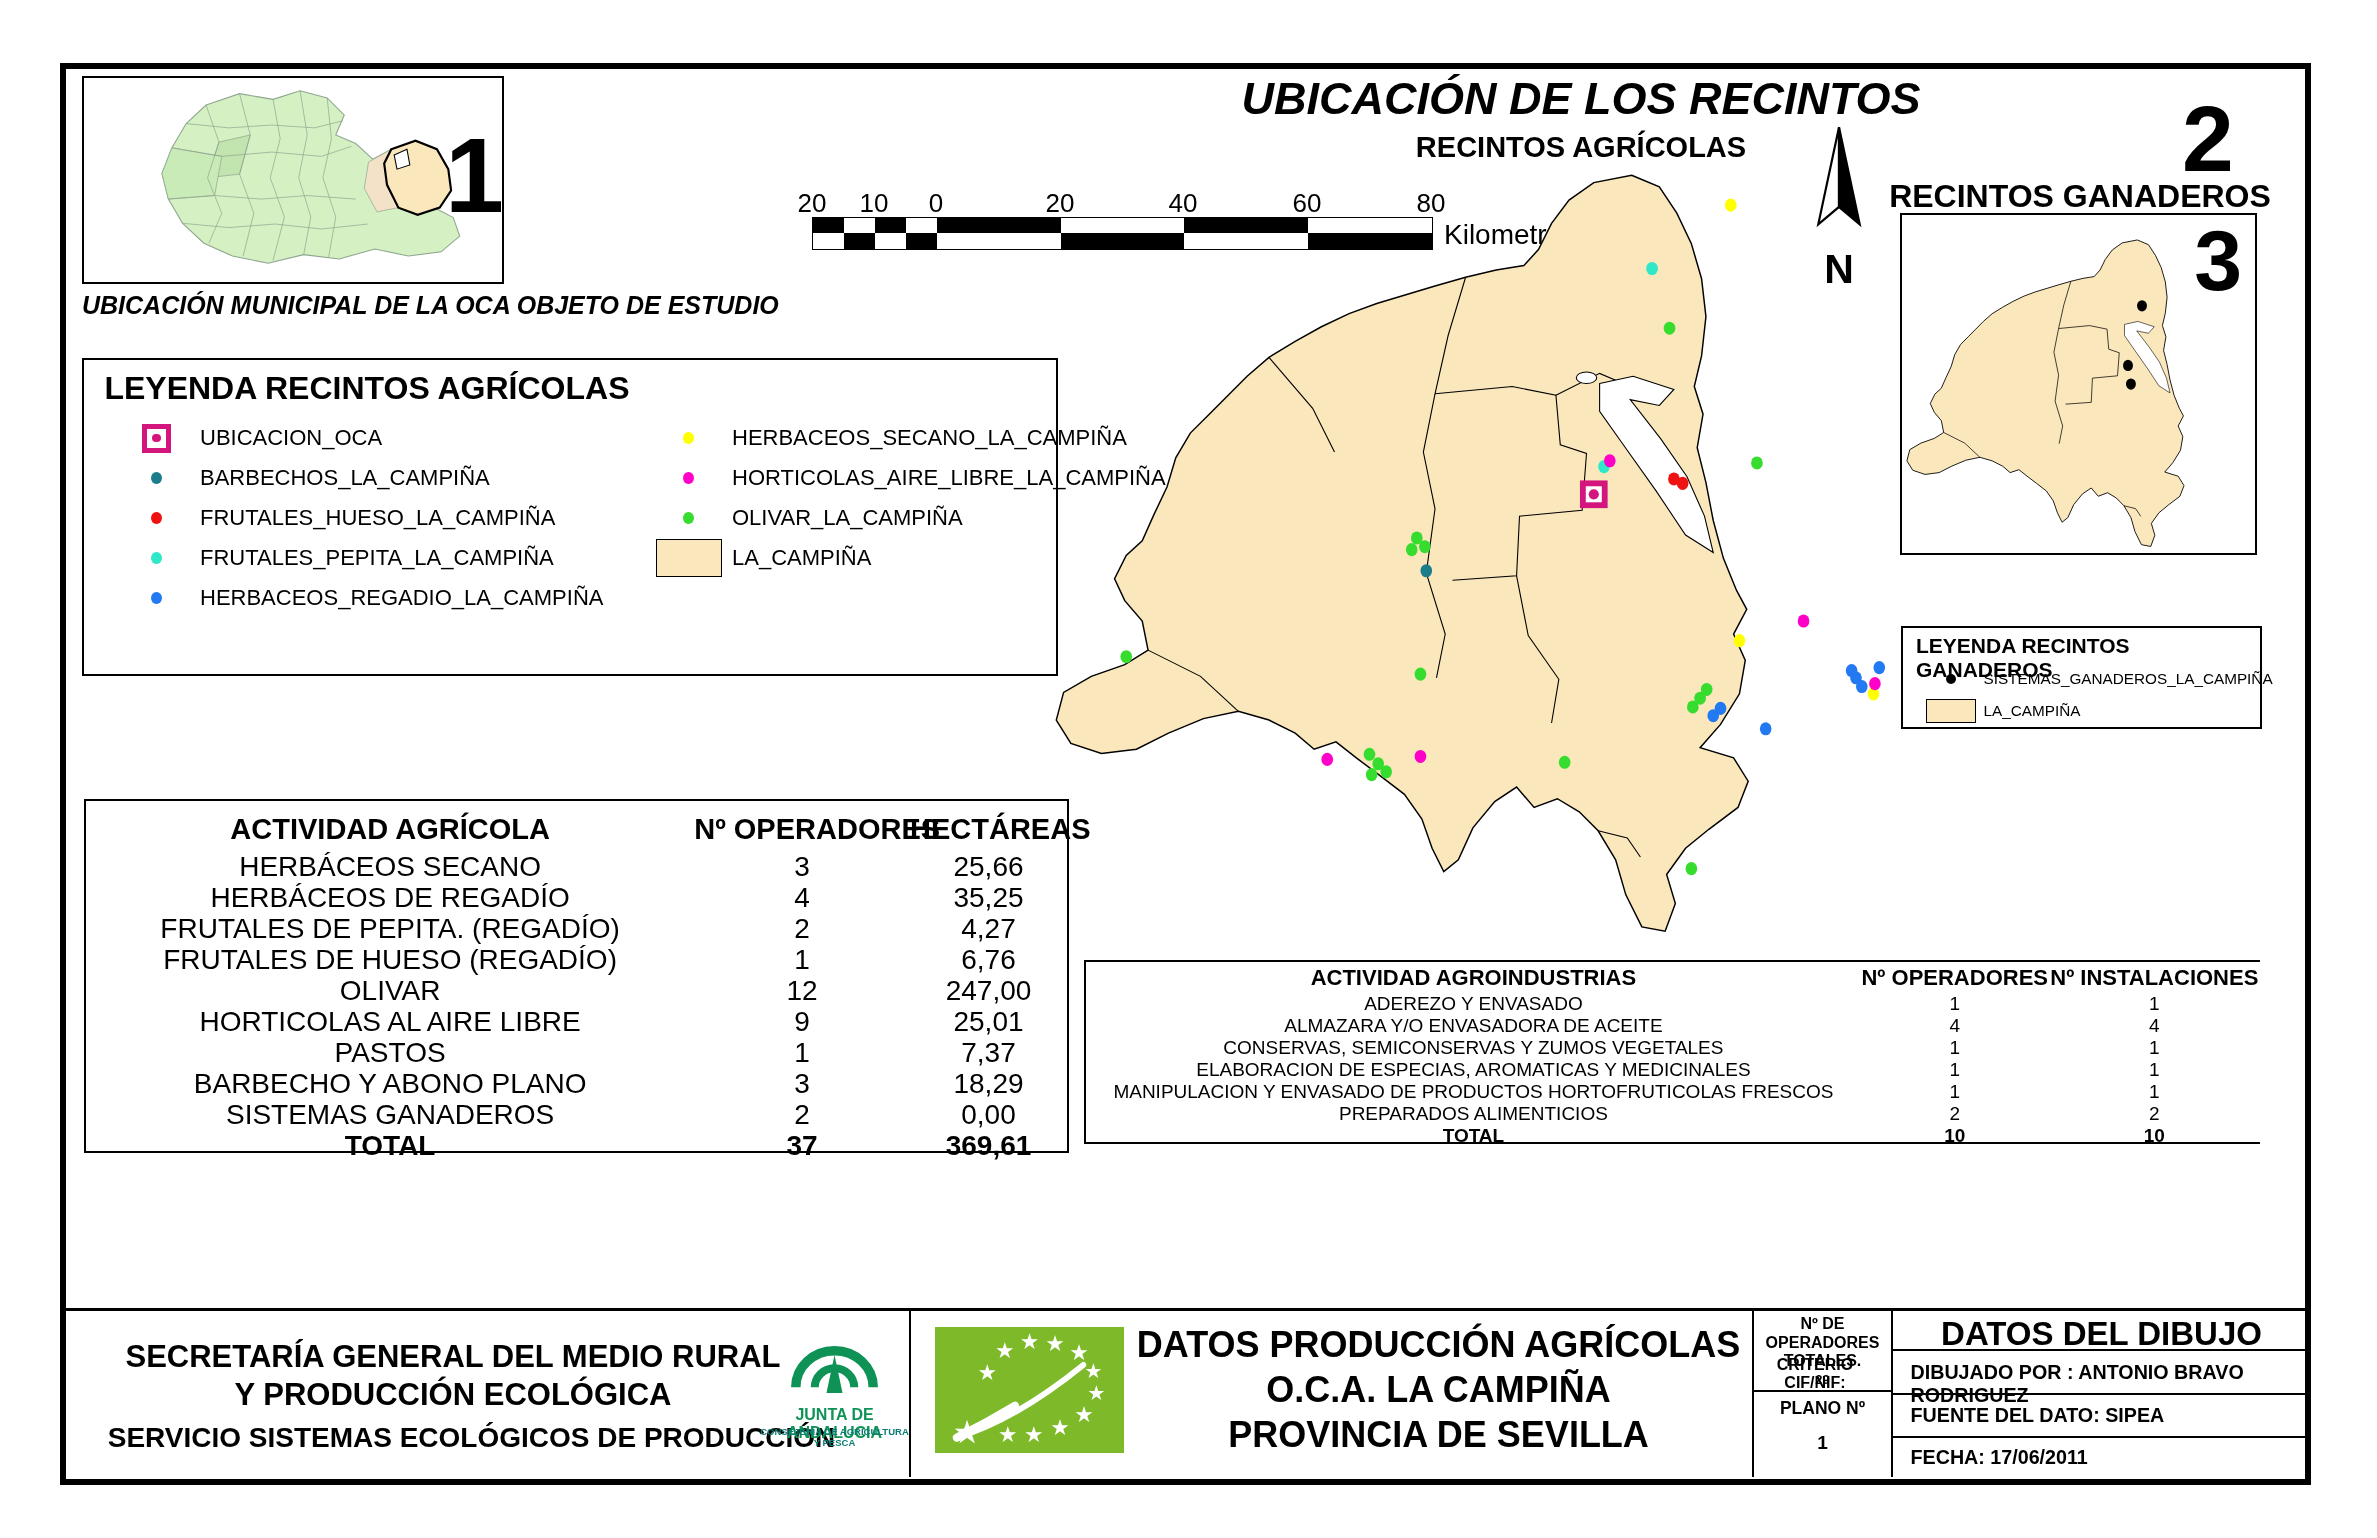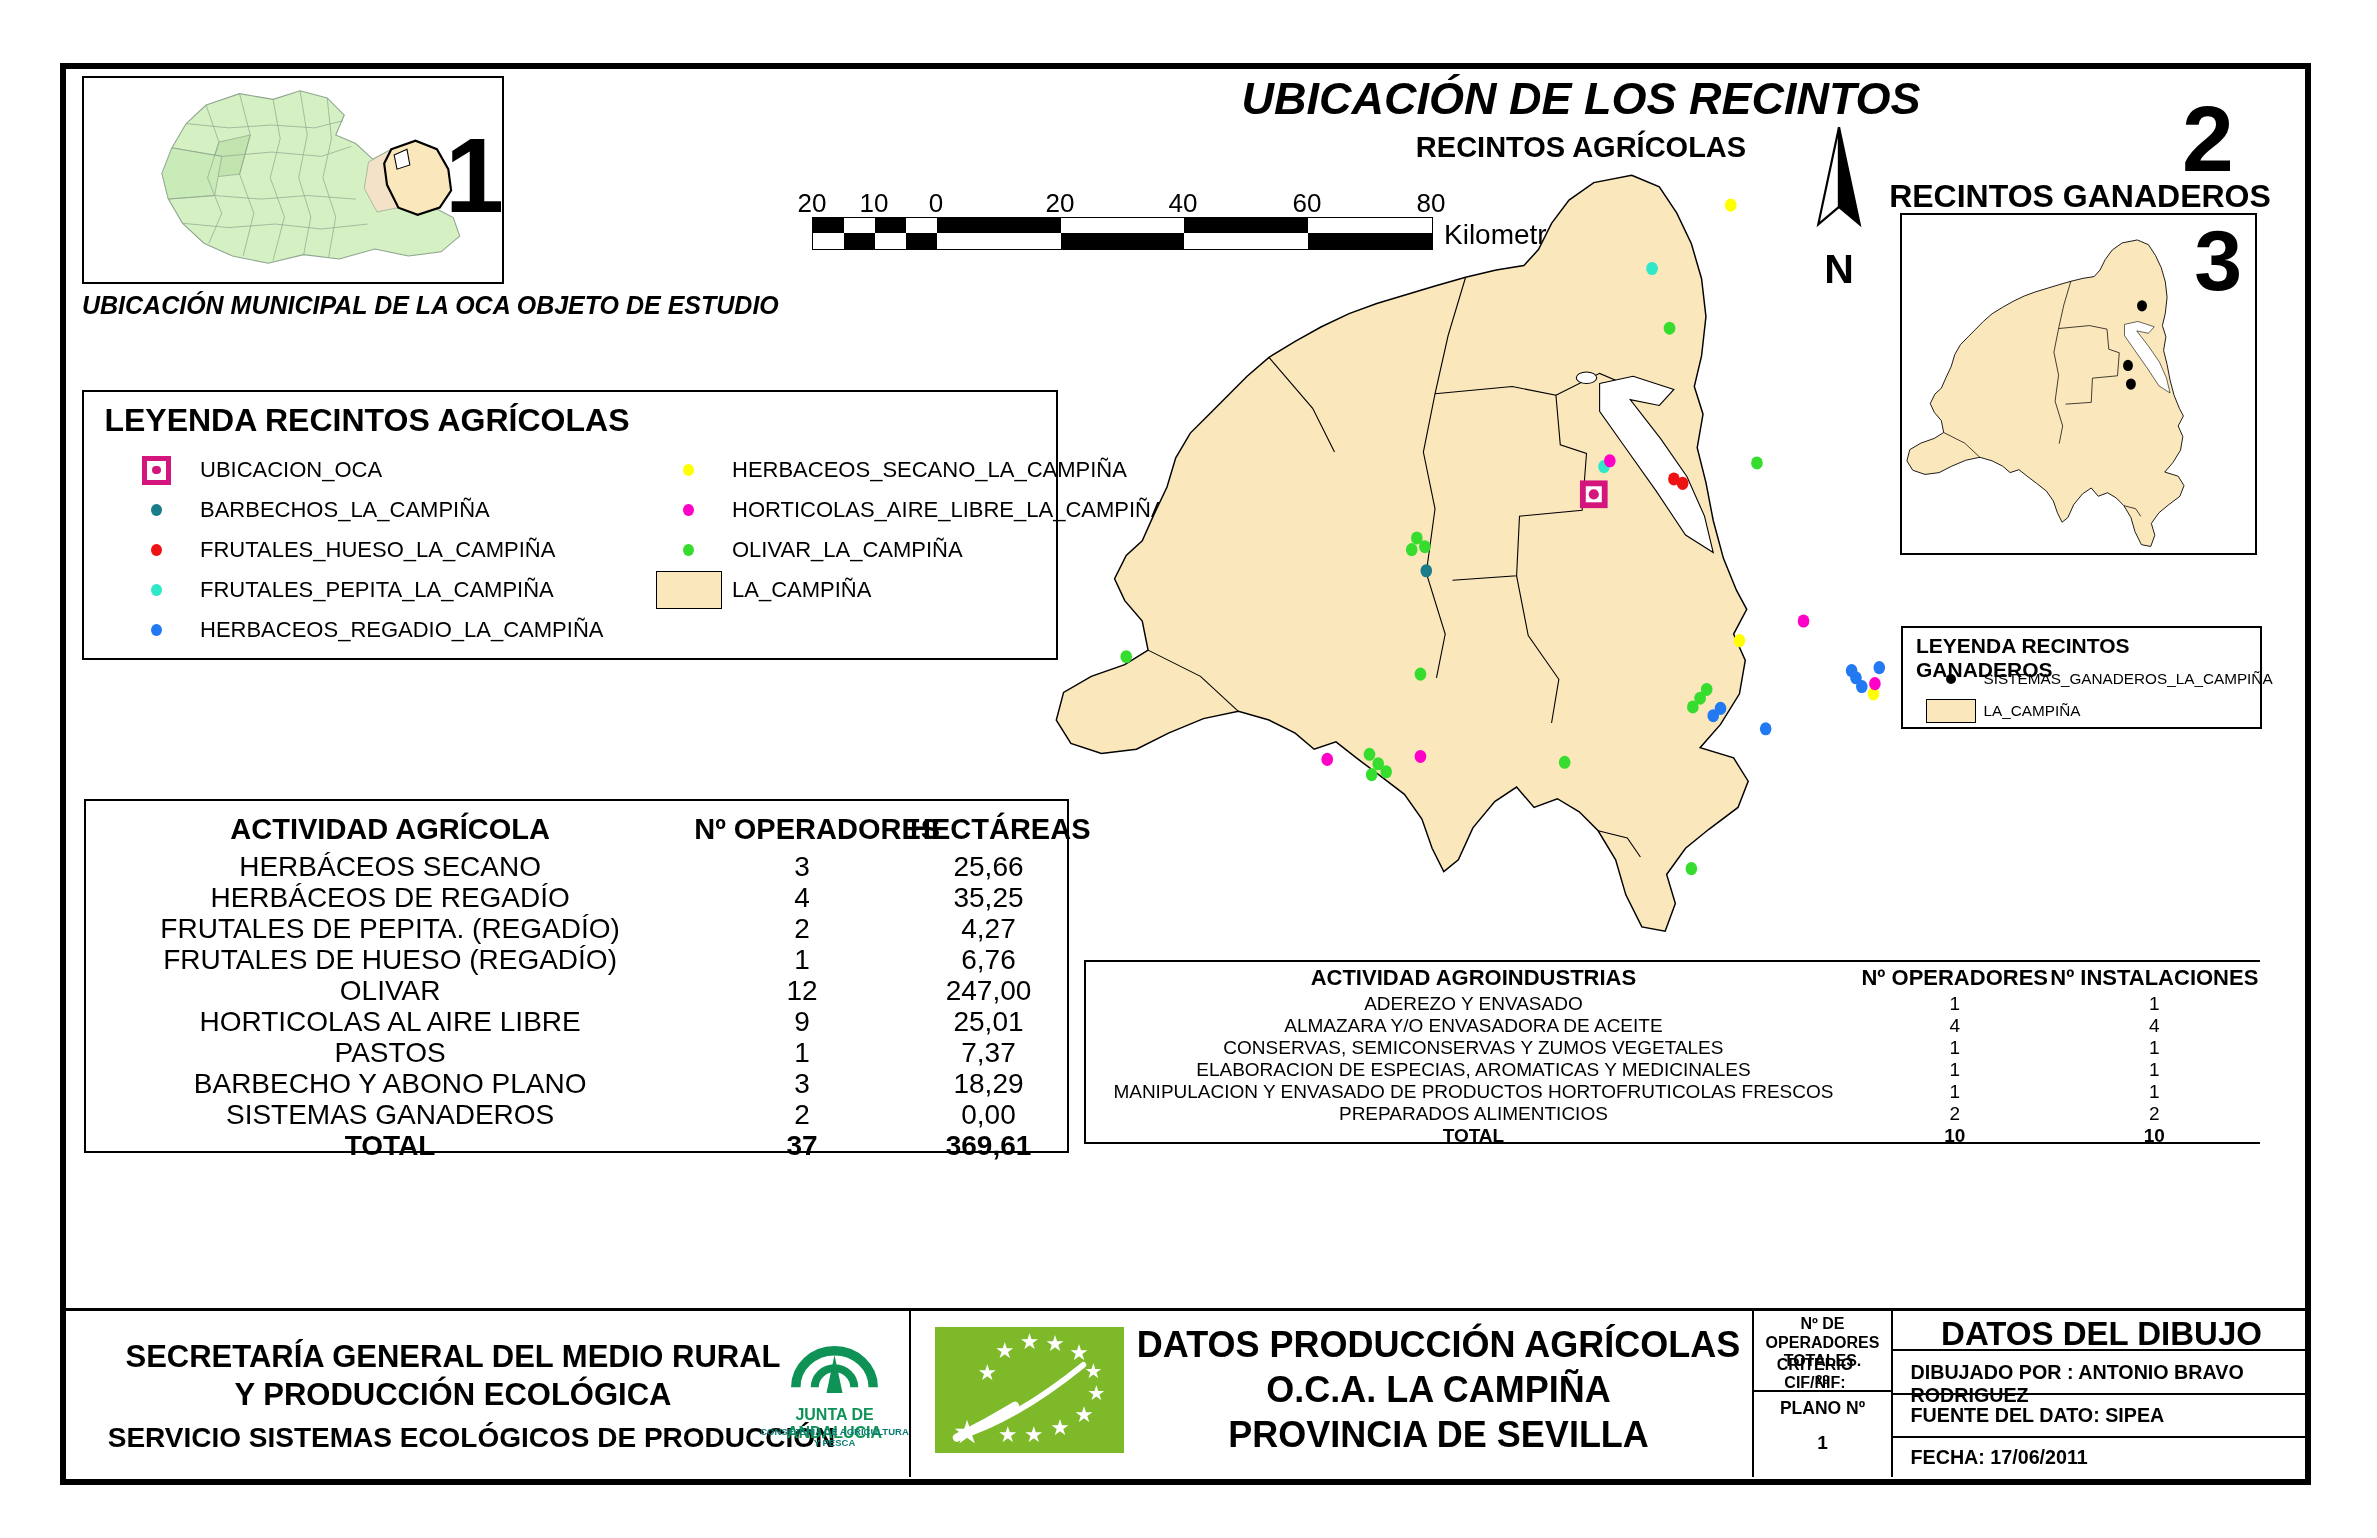--- a/index.html
+++ b/index.html
@@ -20,21 +20,21 @@
   .sb-ticks{position:absolute;left:0;top:0;width:656px;height:26px;}
   .sb-tick{position:absolute;top:0;transform:translateX(-50%);font-size:26px;}
   .sb-bar{position:absolute;left:0;top:29px;width:619px;height:31px;border:1.5px solid #000;box-sizing:content-box;}
   .sb-row{position:absolute;left:0;width:619px;height:15.3px;}
   .sb-cell{position:absolute;top:0;height:15.3px;}
   .sb-unit{position:absolute;left:632px;top:31px;font-size:28px;white-space:nowrap;}
   
   .north{left:1806px;top:124px;width:66px;height:168px;}
   .north .nlab{position:absolute;left:0;top:122px;width:66px;text-align:center;font-size:41px;font-weight:bold;}
   
-  .leg-agr{left:82px;top:358px;width:976px;height:270px;margin-top:32px;}
+  .leg-agr{left:82px;top:358px;width:976px;height:318px;}
   .leg-agr-title{position:absolute;left:20.4px;top:10.2px;font-size:32px;font-weight:bold;}
   .leg-col{position:absolute;top:58px;}
   .leg-col.c1{left:29px;width:452px;}
   .leg-col.c2{left:561px;width:408px;}
   .leg-item{position:relative;height:40px;display:flex;align-items:center;}
   .leg-marker{width:87px;display:flex;justify-content:center;align-items:center;flex:0 0 87px;}
   .leg-dot{width:11px;height:12.4px;border-radius:50%;}
   .leg-oca{width:19px;height:19px;border:5.1px solid #D4157E;background:#fff;display:flex;align-items:center;justify-content:center;}
   .leg-oca i{width:8.7px;height:8.7px;border-radius:50%;background:#D4157E;display:block;}
   .leg-swatch{width:64px;height:36px;background:#FAE7BC;border:1.5px solid #000;}

